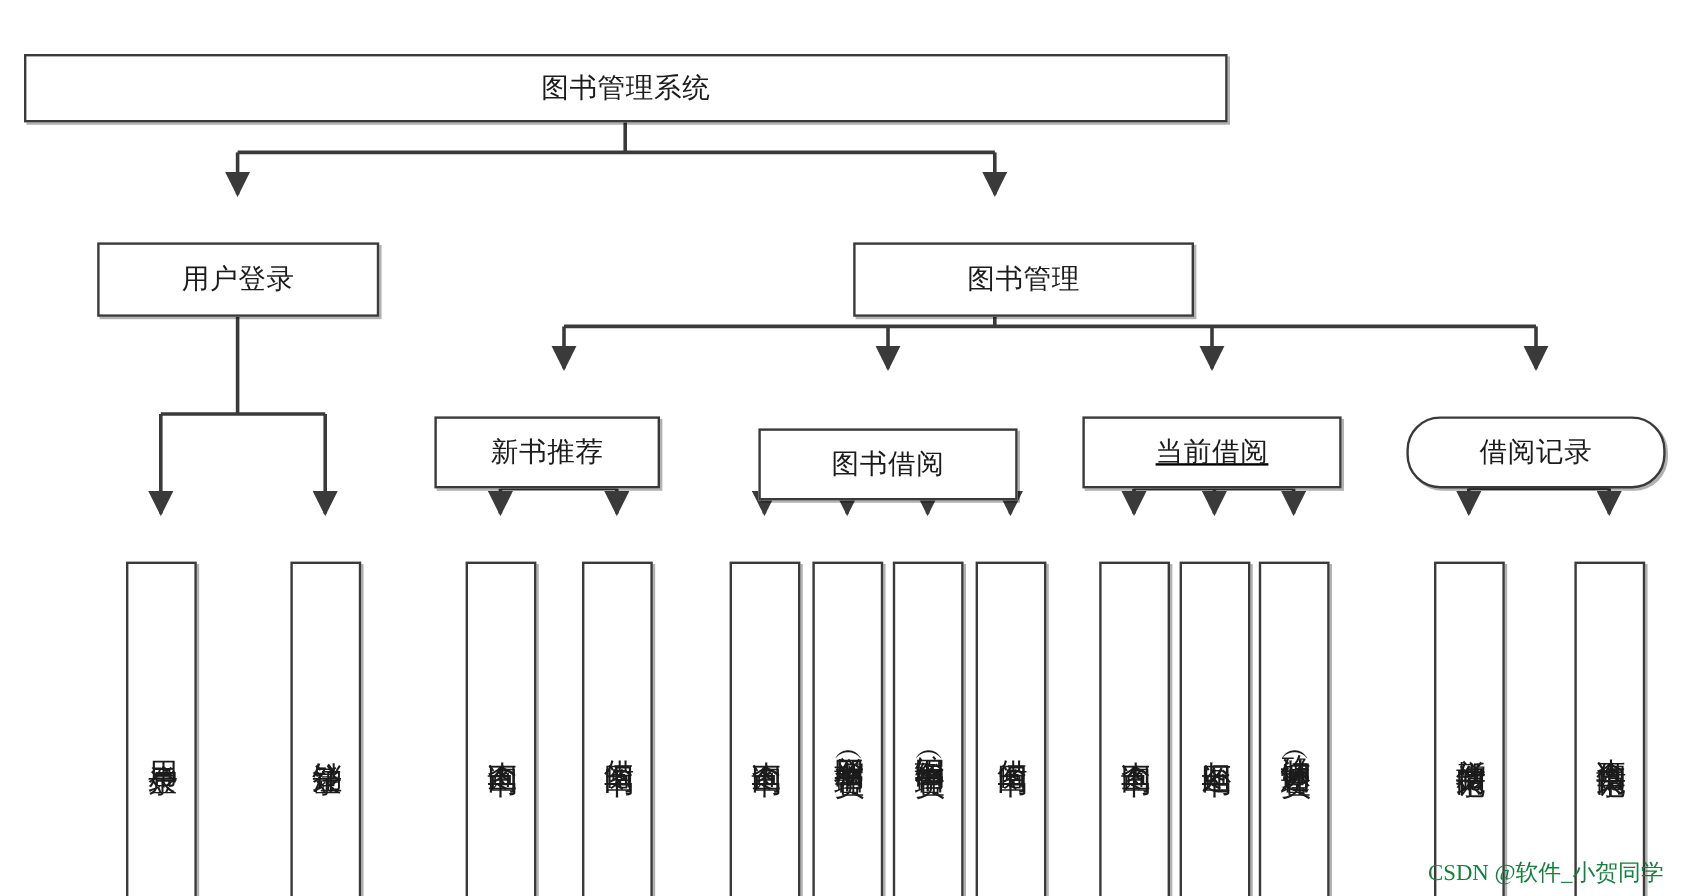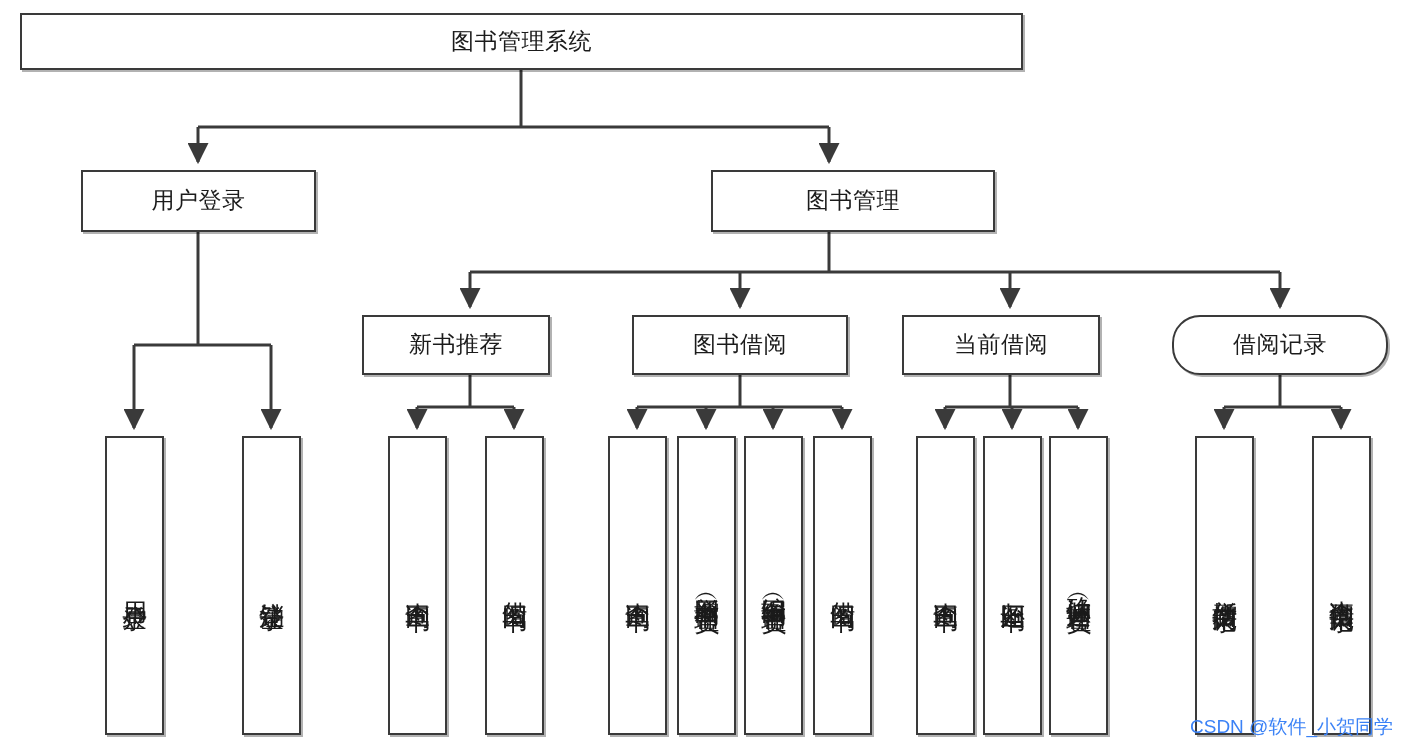--- a/index.html
+++ b/index.html
@@ -31,20 +31,21 @@
   .node-box {
     position: absolute;
     box-sizing: border-box;
     background: #ffffff;
     border: 2px solid #3a3a3a;
     box-shadow: 2px 2px 0 rgba(0,0,0,0.30);
     display: flex;
     align-items: center;
     justify-content: center;
     overflow: hidden;
+    margin-top: 32px;
   }
   .node-label {
     color: #1b1b1b;
     font-family: "Liberation Sans", sans-serif;
     font-size: 23px;
     line-height: 1.12;
     letter-spacing: 0.5px;
     white-space: nowrap;
   }
   
@@ -56,22 +57,22 @@
     writing-mode: vertical-rl;
     text-orientation: upright;
     font-size: 25px;
     line-height: 1.02;
     letter-spacing: 2px;
     white-space: nowrap;
     max-height: 100%;
   }
   .watermark {
     position: absolute;
-    color: #3b82f6;
-    font-family: Liberation Sans, sans-serif;
+    color: #15803d;
+    font-family: Liberation Serif, serif;
     font-size: 19px;
     white-space: nowrap;
     user-select: none;
   }
 </style>
 </head>
 <body>
 
 <div id="diagram-root">
 
@@ -134,25 +135,25 @@
   </div>
 
   <div class="node-box" style="left:711px; top:170px; width:284px; height:62px;">
     <span class="node-label">图书管理</span>
   </div>
 
   <div class="node-box" style="left:362px; top:315px; width:188px; height:60px;">
     <span class="node-label">新书推荐</span>
   </div>
 
-  <div class="node-box" style="left:632px; top:315px; width:216px; height:60px;">
+  <div class="node-box" style="left:632px; top:325px; width:216px; height:60px;">
     <span class="node-label">图书借阅</span>
   </div>
 
-  <div class="node-box" style="left:902px; top:315px; width:198px; height:60px;">
+  <div class="node-box" style="left:902px; top:315px; width:216px; height:60px;text-decoration:underline;">
     <span class="node-label">当前借阅</span>
   </div>
 
   <div class="node-box" style="left:1172px; top:315px; width:216px; height:60px;border-radius:28px;">
     <span class="node-label">借阅记录</span>
   </div>
 
   <div class="node-box vertical" style="left:105px; top:436px; width:59px; height:299px;">
     <span class="node-label">用户登录</span>
   </div>

